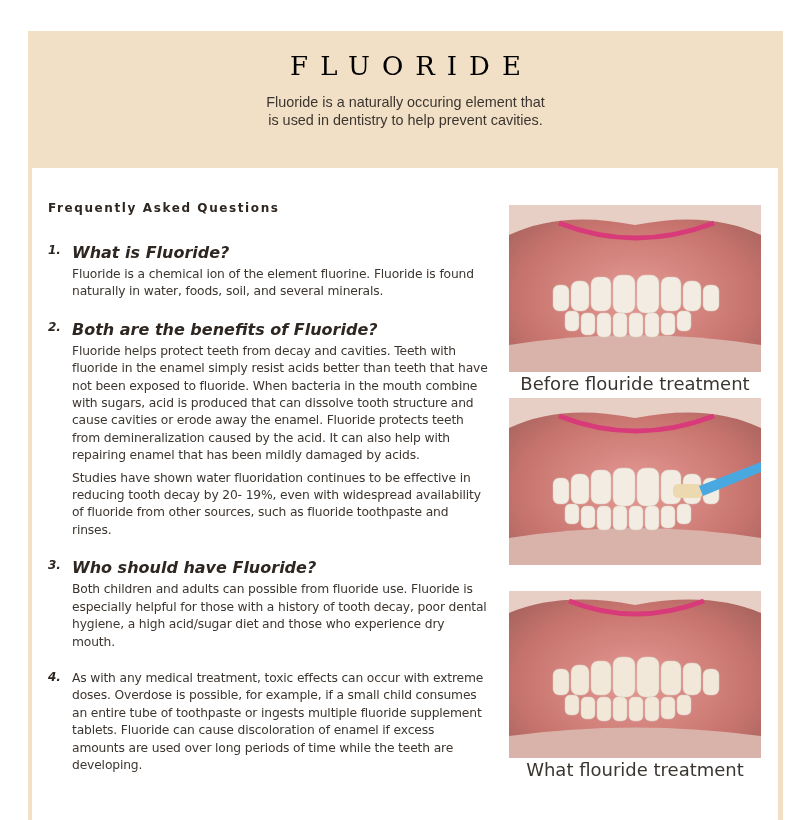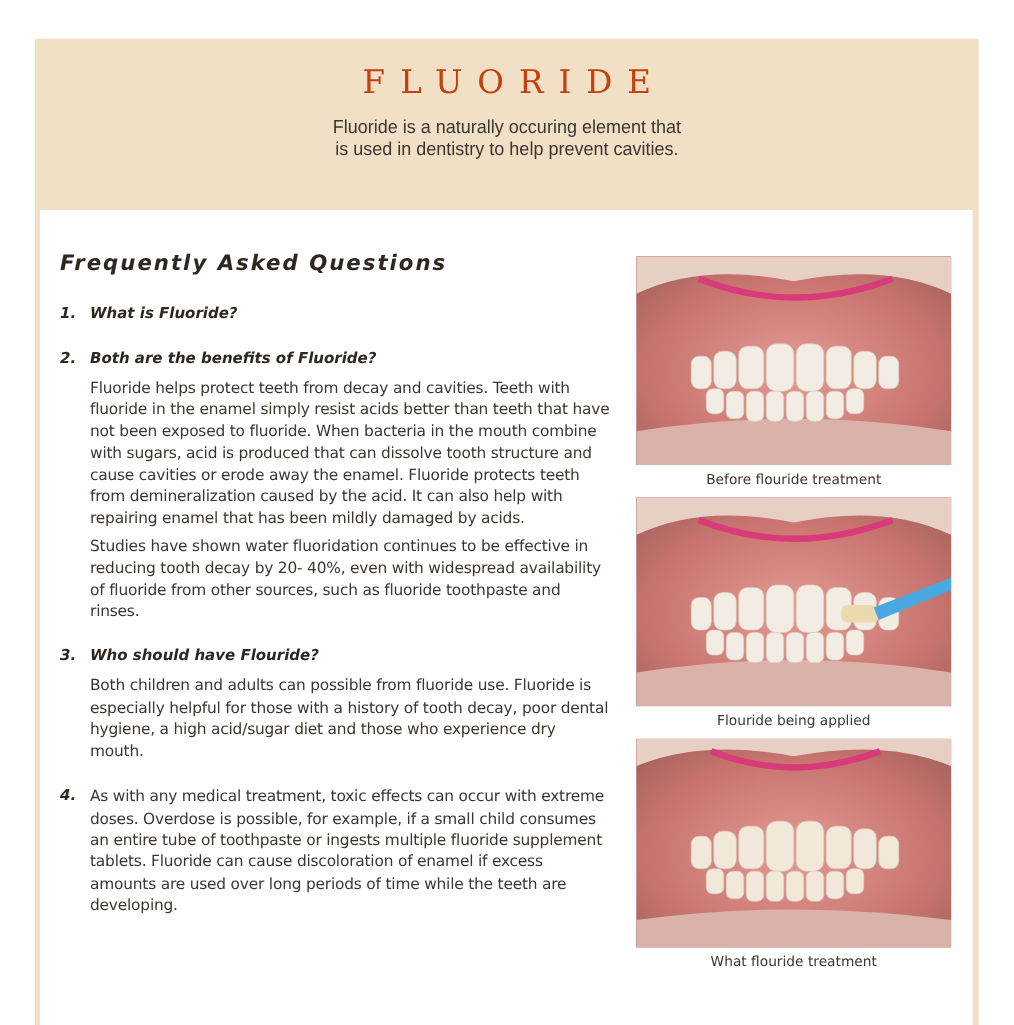--- a/index.html
+++ b/index.html
@@ -20,21 +20,21 @@
       left: 0; top: 0; width: 755px; height: 137px;
       text-align: center;
     }
     .hero-title {
       position: absolute;
       left: 0; right: 0; top: 20px;
       font-family: "DejaVu Serif", "Liberation Serif", serif;
       font-size: 26px;
       letter-spacing: 12px;
       padding-left: 12px;
-      color: #c2410c;
+      color: #000000;
       font-weight: normal;
     }
     .hero-sub {
       position: absolute;
       left: 0; right: 0; top: 62px;
       font-family: "Liberation Sans", sans-serif;
       font-size: 15px;
       line-height: 18px;
       color: #3b3530;
       transform: scaleX(0.96);
@@ -45,37 +45,36 @@
       width: 746px; height: 670px;
       background: #ffffff;
     }
     .faq {
       position: absolute;
       left: 16px; top: 33px;
       width: 440px;
     }
     .faq-title {
       font-family: "DejaVu Sans", sans-serif;
-      font-size: 17px;
+      font-size: 12px;
       font-weight: bold;
       letter-spacing: 1.6px;
       color: #2e2620;
       height: 22px;
       margin-bottom: 20px;
-      font-style: italic;
     }
     .faq-item { position: relative; }
     .faq-num {
       position: absolute; left: 0; top: 0;
       font-size: 12px; font-weight: bold; font-style: italic;
       color: #2e2620;
     }
     .faq-q {
       margin-left: 24px;
-      font-size: 12px; font-weight: bold; font-style: italic;
+      font-size: 16px; font-weight: bold; font-style: italic;
       color: #2e2620;
       height: 17px;
       margin-bottom: 6px;
     }
     .faq-a {
       margin-left: 24px;
       font-size: 12.3px;
       line-height: 17.4px;
       color: #3d3630;
       letter-spacing: -0.15px;
@@ -88,21 +87,21 @@
     }
     .photo-block { height: 193px; }
     .photo {
       width: 252px; height: 167px;
       position: relative; overflow: hidden;
       background: #c98a86;
     }
     .photo svg { display: block; }
     .caption {
       text-align: center;
-      font-size: 11px;
+      font-size: 18px;
       line-height: 20px;
       color: #3a3530;
       height: 22px;
       padding-top: 2px;
     }
   </style>
 </head>
 <body>
 
 <div class="frame">
@@ -114,32 +113,33 @@
     </div>
   </header>
 
   <main class="panel">
     <section class="faq">
       <h2 class="faq-title">Frequently Asked Questions</h2>
 
       <div class="faq-item" style="margin-bottom:19px">
         <span class="faq-num">1.</span>
         <div class="faq-q">What is Fluoride?</div>
+        <p class="faq-a">Fluoride is a chemical ion of the element fluorine. Fluoride is found naturally in water, foods, soil, and several minerals.</p>
       </div>
 
       <div class="faq-item" style="margin-bottom:19px">
         <span class="faq-num">2.</span>
         <div class="faq-q">Both are the benefits of Fluoride?</div>
         <p class="faq-a">Fluoride helps protect teeth from decay and cavities. Teeth with fluoride in the enamel simply resist acids better than teeth that have not been exposed to fluoride. When bacteria in the mouth combine with sugars, acid is produced that can dissolve tooth structure and cause cavities or erode away the enamel. Fluoride protects teeth from demineralization caused by the acid. It can also help with repairing enamel that has been mildly damaged by acids.</p>
-        <p class="faq-a">Studies have shown water fluoridation continues to be effective in reducing tooth decay by 20- 40%, even with widespread availability of fluoride from other sources, such as fluoride toothpaste and rinses.</p>
+        <p class="faq-a">Studies have shown water fluoridation continues to be effective in reducing tooth decay by 20- 19%, even with widespread availability of fluoride from other sources, such as fluoride toothpaste and rinses.</p>
       </div>
 
       <div class="faq-item" style="margin-bottom:19px">
         <span class="faq-num">3.</span>
-        <div class="faq-q">Who should have Flouride?</div>
+        <div class="faq-q">Who should have Fluoride?</div>
         <p class="faq-a">Both children and adults can possible from fluoride use. Fluoride is especially helpful for those with a history of tooth decay, poor dental hygiene, a high acid/sugar diet and those who experience dry mouth.</p>
       </div>
 
       <div class="faq-item">
         <span class="faq-num">4.</span>
         <p class="faq-a">As with any medical treatment, toxic effects can occur with extreme doses. Overdose is possible, for example, if a small child consumes an entire tube of toothpaste or ingests multiple fluoride supplement tablets. Fluoride can cause discoloration of enamel if excess amounts are used over long periods of time while the teeth are developing.</p>
       </div>
     </section>
 
     <aside class="gallery">
@@ -212,21 +212,20 @@
               <rect x="136" y="108" width="14" height="24" rx="5"></rect>
               <rect x="152" y="108" width="14" height="22" rx="5"></rect>
               <rect x="168" y="106" width="14" height="20" rx="5"></rect>
             </g>
             <g>
               <rect x="164" y="86" width="30" height="14" rx="5" fill="#ecd9b0"></rect>
               <path d="M190 88 L252 64 L252 74 L194 98 Z" fill="#4aa8e0"></path>
             </g>
           </svg>
         </div>
-        <figcaption class="caption">Flouride being applied</figcaption>
       </figure>
 
       <figure class="photo-block">
         <div class="photo">
           <svg width="252" height="167" viewBox="0 0 252 167">
             <defs>
               <radialGradient id="g3" cx="50%" cy="55%" r="65%">
                 <stop offset="0%" stop-color="#e59a94"></stop>
                 <stop offset="70%" stop-color="#c8746e"></stop>
                 <stop offset="100%" stop-color="#a9645f"></stop>

